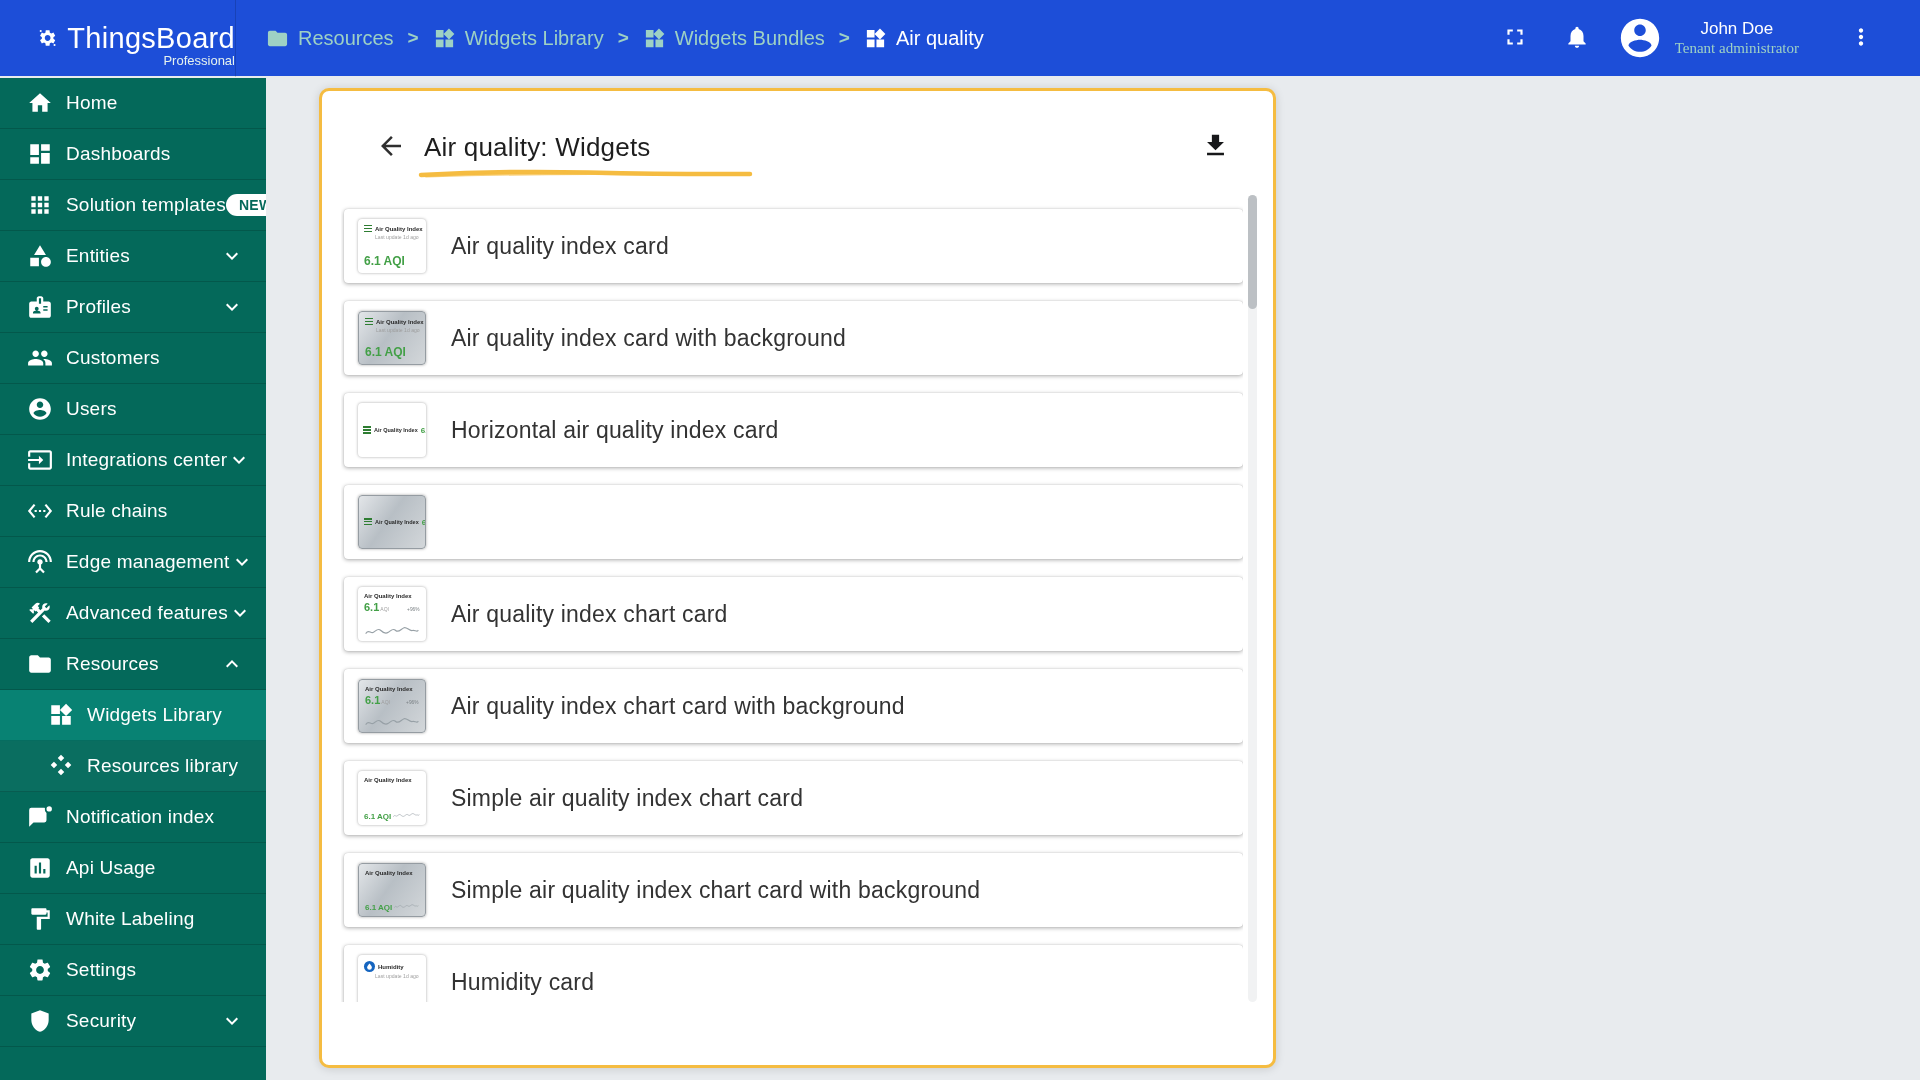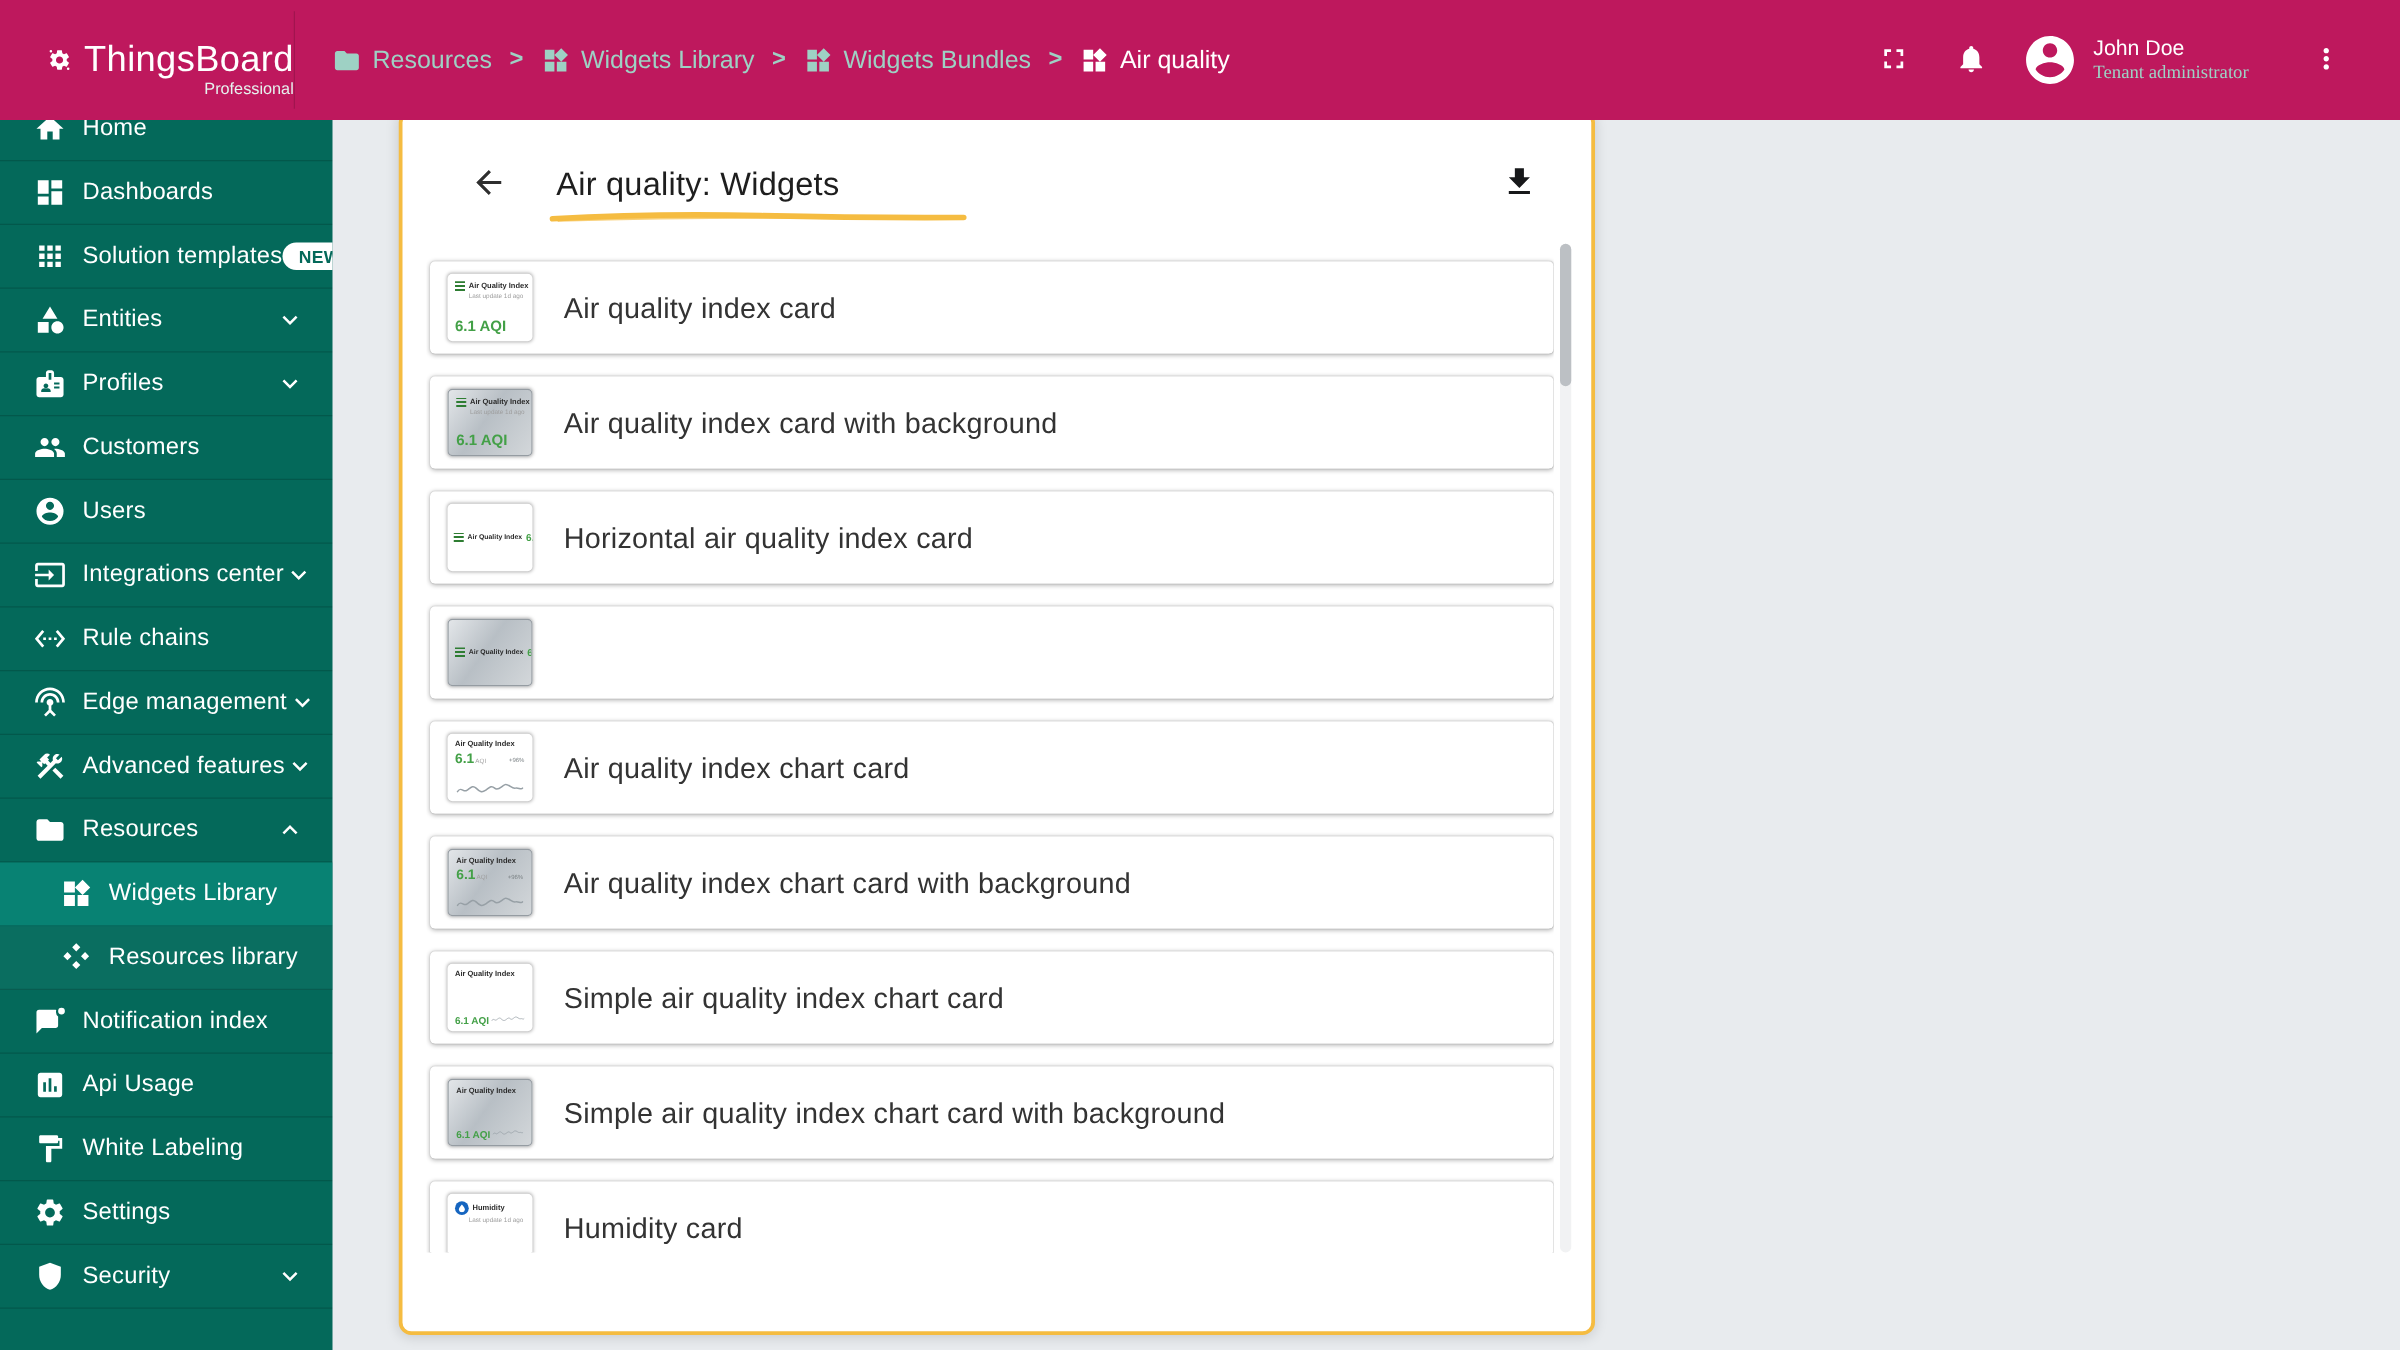--- a/index.html
+++ b/index.html
@@ -1,21 +1,21 @@
 <!DOCTYPE html>
 <html><head>
 <meta charset="utf-8">
 <style>
   * { margin:0; padding:0; box-sizing:border-box; }
   html,body { width:1920px; height:1080px; overflow:hidden;
     font-family:"Liberation Sans", sans-serif; background:#e8ebee; }
 
   
-  .header { position:absolute; top:0; left:0; width:1920px; height:96px;
-    background:#be185d; display:flex; align-items:center; z-index:20; color:#fff; }
+  .header { position:absolute; top:0; left:0; width:1920px; height:76px;
+    background:#1d4ed8; display:flex; align-items:center; z-index:20; color:#fff;text-align:center; }
   .logo-block { width:236px; height:78px; display:flex; align-items:center;
     padding-left:38px; border-right:1px solid rgba(0,0,0,.15); position:relative; }
   .logo-glyph { width:42px; height:42px; color:#fff; }
   .brand-wrap { margin-left:10px; position:relative; }
   .brand { font-size:29px; font-weight:400; letter-spacing:.3px; }
   .brand-sub { position:absolute; right:0; bottom:-13px; font-size:13px; color:#e6f2ee; }
   .crumbs { display:flex; align-items:center; margin-left:30px; gap:14px; }
   .crumb { display:flex; align-items:center; gap:9px; color:#9ed1c4; font-size:20px; }
   .crumb .cicon { width:23px; height:23px; display:inline-flex; }
   .crumb.current { color:#ffffff; }
@@ -47,21 +47,21 @@
   .nav-chevron svg { width:24px; height:24px; }
 
   
   .main { position:absolute; left:306px; top:78px; right:0; bottom:0; background:#e8ebee; }
   .card { position:absolute; left:13px; top:10px; width:957px; height:980px; background:#fff;
     border:3px solid #f5bc41; border-radius:10px; box-shadow:0 1px 10px rgba(0,0,0,.14); }
   .card-header { display:flex; align-items:center; padding:34px 36px 0 48px; }
   .back-btn { width:42px; height:42px; background:none; border:none; color:#2f2f2f;
     display:flex; align-items:center; justify-content:center; cursor:pointer; }
   .back-btn svg { width:30px; height:30px; }
-  .page-title-wrap { position:relative; margin-left:33px; }
+  .page-title-wrap { position:relative; margin-left:12px; }
   .page-title { font-size:26px; color:#1e1e1e; font-weight:400; letter-spacing:.2px; }
   .title-underline { position:absolute; left:-6px; bottom:-16px; width:335px; height:10px; }
   .dl-top-btn { margin-left:auto; width:44px; height:44px; background:none; border:none;
     color:#17181a; display:flex; align-items:center; justify-content:center; cursor:pointer; }
   .dl-top-btn svg { width:29px; height:29px; }
 
   .list-viewport { position:absolute; left:19px; top:104px; width:902px; height:807px;
     overflow:hidden; padding-top:14px; }
   .widget-row { height:74px; margin:0 0 18px 3px; background:#fff; border-radius:4px;
     box-shadow:0 1px 4px rgba(0,0,0,.33), 0 0 1px rgba(0,0,0,.2);

